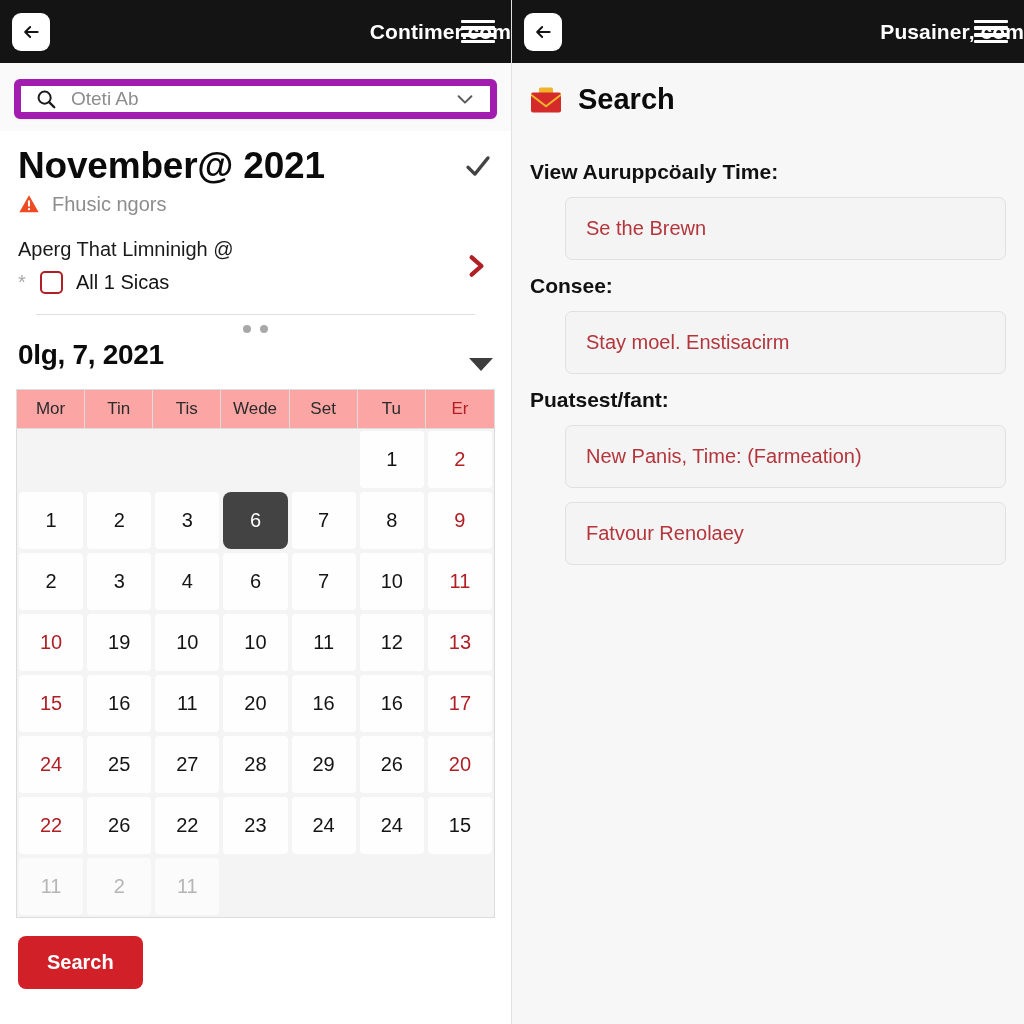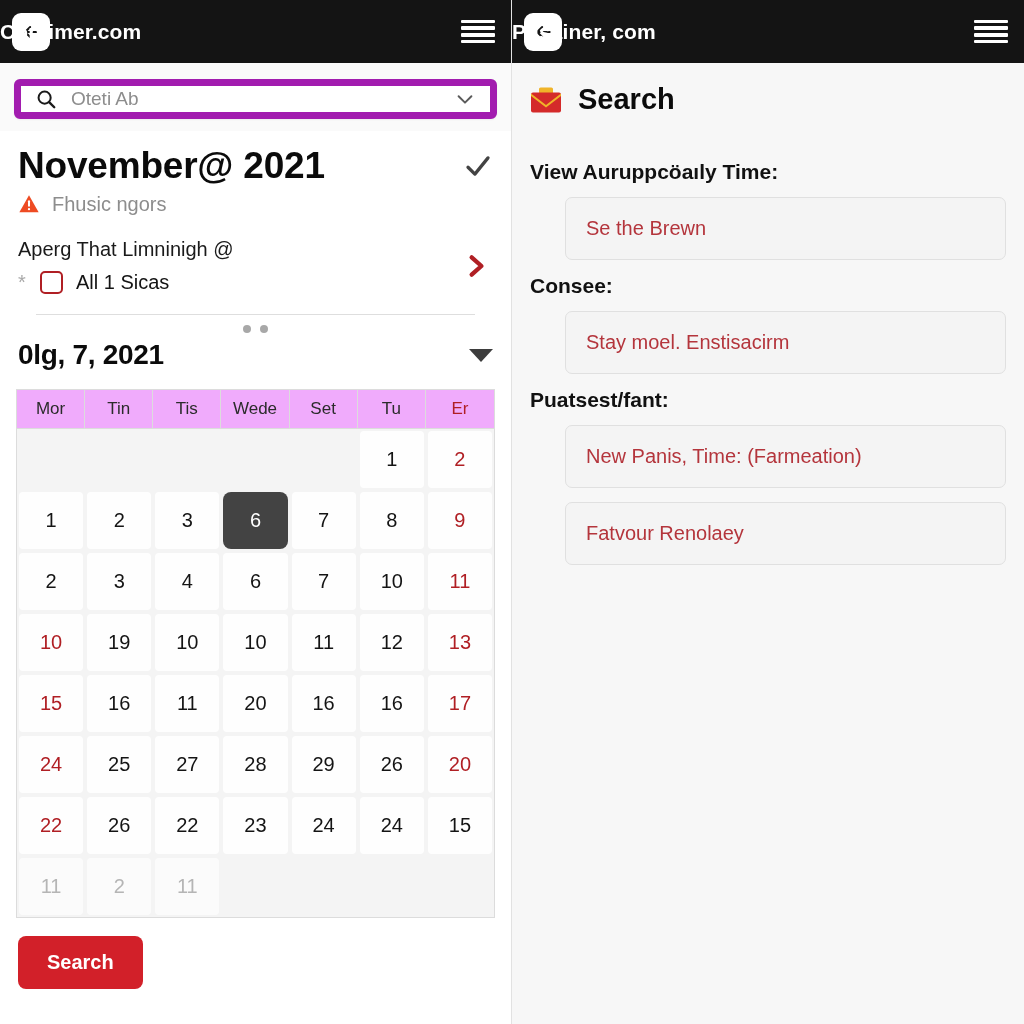--- a/index.html
+++ b/index.html
@@ -21,21 +21,21 @@
     display: flex; align-items: center; position: relative;
   }
   .back-btn {
     width: 38px; height: 38px; margin-left: 12px;
     background: #ffffff; border-radius: 9px;
     display: flex; align-items: center; justify-content: center;
     flex: 0 0 auto;
   }
   .back-btn svg { width: 20px; height: 20px; }
   .topbar-title {
-    position: absolute; left: 0; right: 0; text-align: left;
+    position: absolute; left: 0; right: 0; text-align: right;
     color: #ffffff; font-size: 21px; font-weight: bold;
     letter-spacing: .1px; pointer-events: none;
   }
   .hamburger {
     margin-left: auto; margin-right: 16px; width: 34px; height: 24px;
     display: flex; flex-direction: column; justify-content: space-between;
     flex: 0 0 auto; position: relative; z-index: 2;
   }
   .hamburger span { display: block; height: 3.5px; background: #ffffff; border-radius: 1px; }
 
@@ -77,37 +77,37 @@
     width: 26px; height: 26px;
   }
 
   .divider { height: 1px; background: #dedede; margin: 20px 18px 0 18px; }
 
   
   .dots { display: flex; justify-content: center; gap: 9px; padding: 10px 0 2px 0; }
   .dot { width: 8px; height: 8px; border-radius: 50%; background: #a8a8a8; }
 
   .date-row {
-    display: flex; align-items: center; padding: 4px 18px 0 18px;
+    display: flex; align-items: flex-end; padding: 4px 18px 0 18px;
   }
   .date-title { font-size: 28px; font-weight: bold; color: #0b0b0b; letter-spacing: -.3px; }
   .caret-down { margin-left: auto; width: 0; height: 0;
     border-left: 12px solid transparent; border-right: 12px solid transparent;
     border-top: 13px solid #3d3d3d; }
 
   
   .cal {
     margin: 18px 16px 0 16px; border: 1px solid #dcdcdc;
     background: #f4f4f4;
   }
   .cal-head { display: grid; grid-template-columns: repeat(7, 1fr); }
   .cal-head div {
     text-align: center; font-size: 17px; color: #2b2b2b;
     padding: 9px 0; border-right: 1px solid #dcdcdc; border-bottom: 1px solid #dcdcdc;
-    background: #f0abfc;
+    background: #fca5a5;
   }
   .cal-head div:last-child { border-right: none; }
   .cal-head div.wk-end { color: #b01f24; }
 
   .cal-grid { display: grid; grid-template-columns: repeat(7, 1fr); }
   .cell {
     height: 57px; display: flex; align-items: center; justify-content: center;
     font-size: 20px; color: #141414; background: #fefefe;
     margin: 2px; border-radius: 4px;
   }

